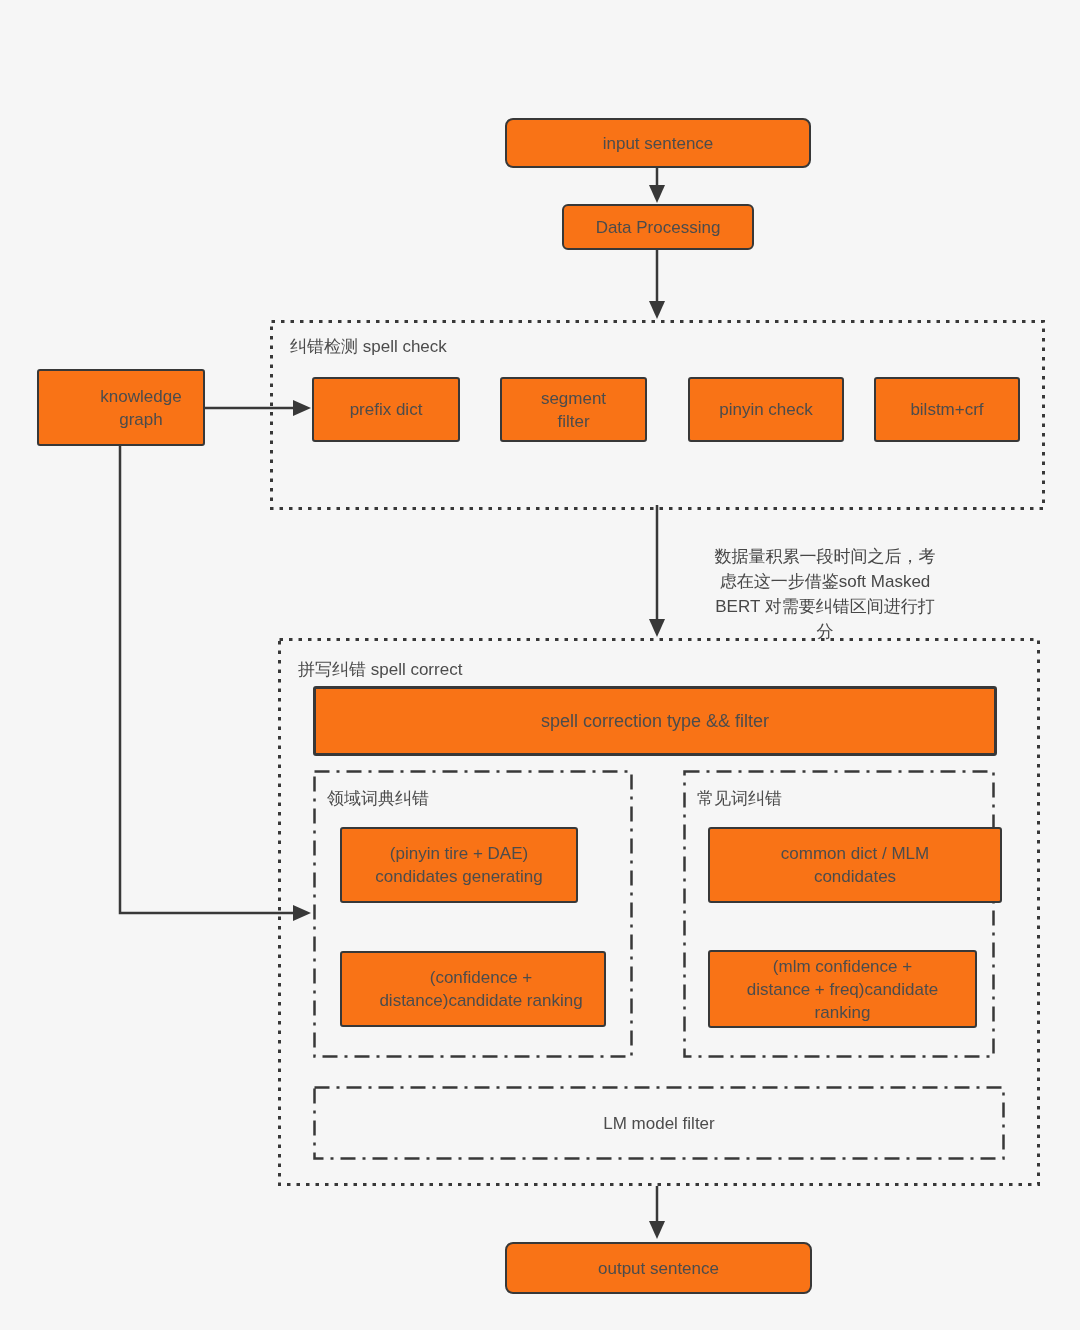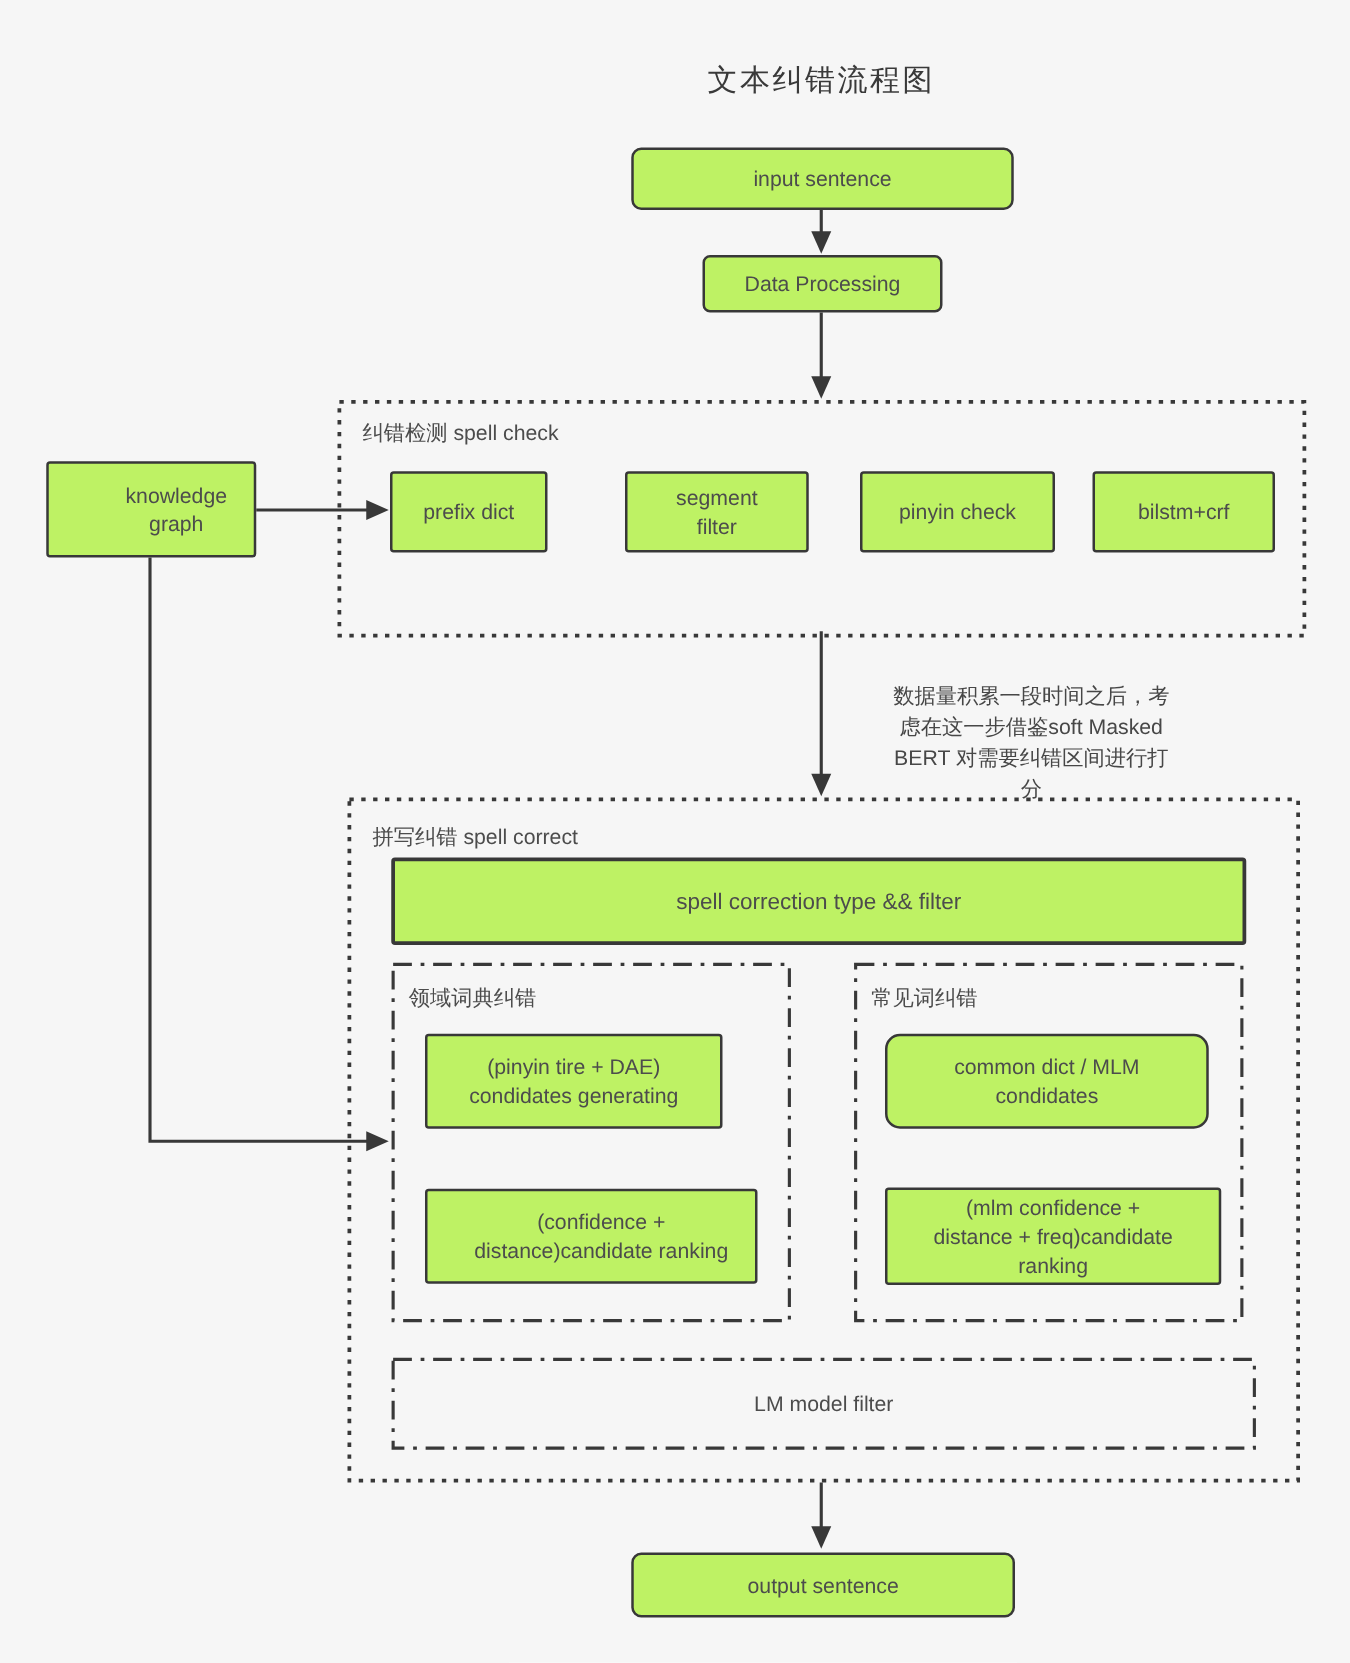--- a/index.html
+++ b/index.html
@@ -9,21 +9,21 @@
     font-family:"Liberation Sans","DejaVu Sans",sans-serif;
     color:#4c4c4c;
   }
   .overlay { position:absolute; left:0; top:0; z-index:1; pointer-events:none; }
   .title {
     position:absolute; left:457px; top:48px; width:400px;
     text-align:center; font-size:24px; color:#3a3a3a; letter-spacing:2px; z-index:2;
   }
   .box {
     position:absolute; box-sizing:border-box; z-index:2;
-    background:#bef264; border:2.5px solid #383838; border-radius:3px;
+    background:#f97316; border:2.5px solid #383838; border-radius:3px;
     display:flex; align-items:center; justify-content:center;
     text-align:center; font-size:17px; line-height:23px;
     white-space:pre-line; color:#4c4c4c;
   }
   .rounded { border-radius:8px; }
   .heavy { border-width:3px; font-size:18px; }
   .ghost { background:transparent; border:none; }
   .zone-label {
     position:absolute; z-index:2; font-size:17px; color:#4c4c4c; white-space:nowrap;
   }
@@ -61,51 +61,50 @@
     <g fill="#383838" stroke="none">
       <polygon points="657,203 649,185 665,185"></polygon>
       <polygon points="657,319 649,301 665,301"></polygon>
       <polygon points="657,637 649,619 665,619"></polygon>
       <polygon points="657,1239 649,1221 665,1221"></polygon>
       <polygon points="311,408 293,400 293,416"></polygon>
       <polygon points="311,913 293,905 293,921"></polygon>
     </g>
   </svg>
 
-  <div class="title">文本纠错流程图</div>
 
   <div class="box rounded" style="left:505px; top:118px; width:306px; height:50px;">input sentence</div>
   <div class="box" style="left:562px; top:204px; width:192px; height:46px; border-radius:6px;">Data Processing</div>
 
   <div class="box" style="left:37px; top:369px; width:168px; height:77px;padding-left:40px;">knowledge
 graph</div>
 
   <div class="zone-label" style="left:290px; top:335px;">纠错检测 spell check</div>
-  <div class="box" style="left:312px; top:377px; width:126px; height:65px;">prefix dict</div>
+  <div class="box" style="left:312px; top:377px; width:148px; height:65px;">prefix dict</div>
   <div class="box" style="left:500px; top:377px; width:147px; height:65px;">segment
 filter</div>
   <div class="box" style="left:688px; top:377px; width:156px; height:65px;">pinyin check</div>
   <div class="box" style="left:874px; top:377px; width:146px; height:65px;">bilstm+crf</div>
 
   <div class="annotation">数据量积累一段时间之后，考
 虑在这一步借鉴soft Masked
 BERT 对需要纠错区间进行打
 分</div>
 
   <div class="zone-label" style="left:298px; top:658px;">拼写纠错 spell correct</div>
   <div class="box heavy" style="left:313px; top:686px; width:684px; height:70px;">spell correction type &amp;&amp; filter</div>
 
   <div class="zone-label" style="left:327px; top:787px;">领域词典纠错</div>
   <div class="box" style="left:340px; top:827px; width:238px; height:76px;">(pinyin tire + DAE)
 condidates generating</div>
   <div class="box" style="left:340px; top:951px; width:266px; height:76px;padding-left:16px;">(confidence +
 distance)candidate ranking</div>
 
   <div class="zone-label" style="left:697px; top:787px;">常见词纠错</div>
-  <div class="box" style="left:708px; top:827px; width:259px; height:76px;border-radius:12px;">common dict / MLM
+  <div class="box" style="left:708px; top:827px; width:294px; height:76px;">common dict / MLM
 condidates</div>
   <div class="box ghost" style="left:313px; top:1086px; width:692px; height:74px;">LM model filter</div>
 
   <div class="box" style="left:708px; top:950px; width:269px; height:78px;">(mlm confidence +
 distance + freq)candidate
 ranking</div>
 
   <div class="box rounded" style="left:505px; top:1242px; width:307px; height:52px;text-align:right;">output sentence</div>
 
 </div>

